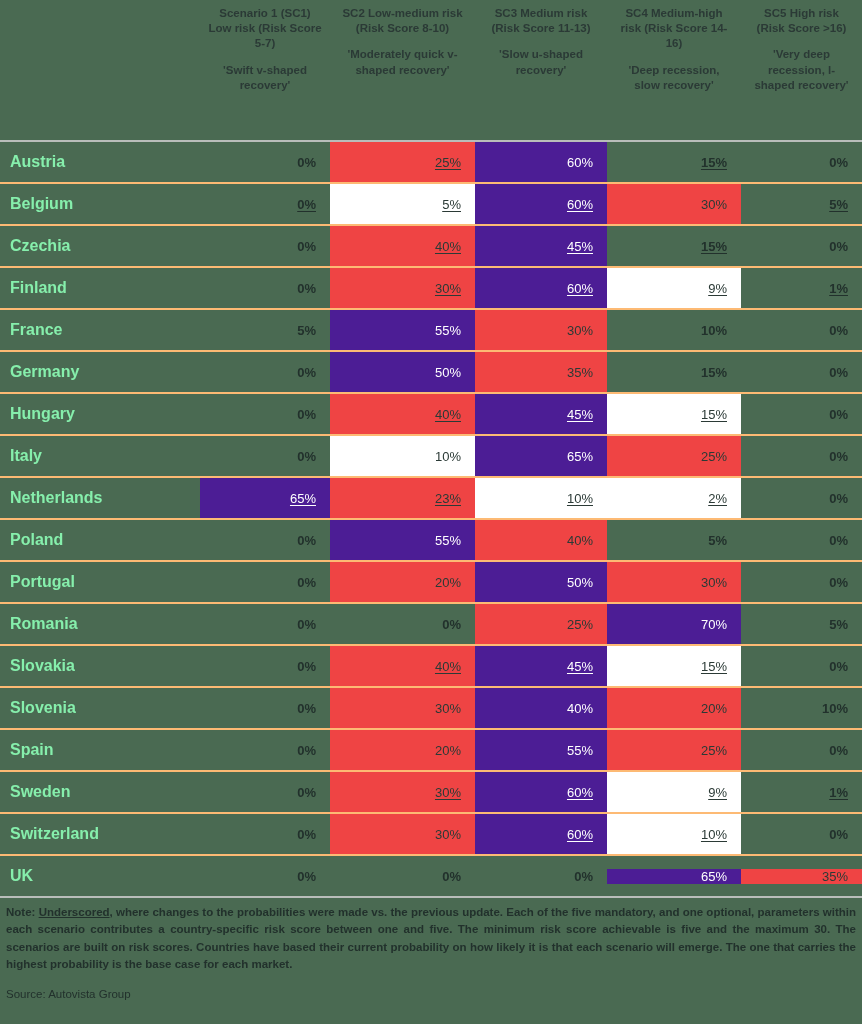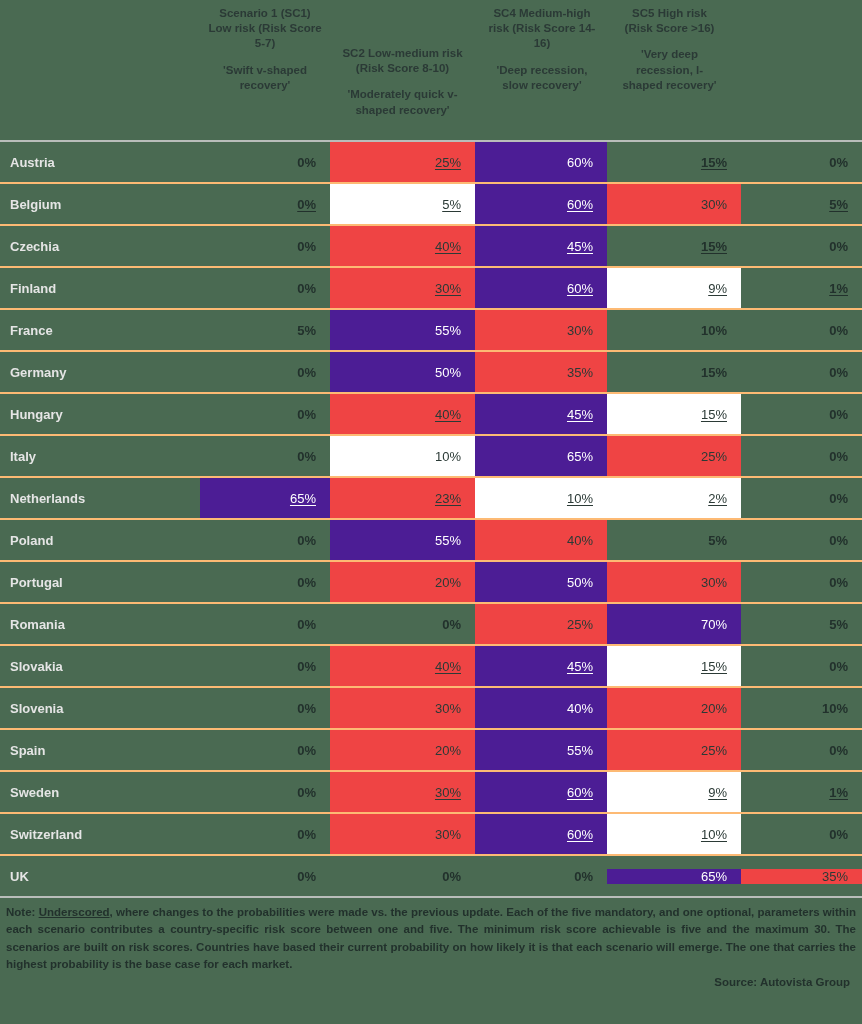--- a/index.html
+++ b/index.html
@@ -21,36 +21,36 @@
     padding:6px 8px 0 8px;
     box-sizing:border-box;
     font-size:11.5px;
     font-weight:bold;
     line-height:1.32;
     color:#2b3a36;
   }
   .th .band{margin:0;}
   .th .desc{margin-top:11px;font-weight:bold;}
   .c1{width:130px;flex-basis:130px;}
-  .c2{width:145px;flex-basis:145px;margin-top:40px;}
+  .c2{width:145px;flex-basis:145px;}
   .c3{width:132px;flex-basis:132px;}
   .c4{width:134px;flex-basis:134px;}
   .c5{width:121px;flex-basis:121px;}
 
   
   .tbody{width:862px;}
   .row{display:flex;width:862px;height:40px;align-items:stretch;
        border-top:2px solid #fdba74;}
   .row:first-child{border-top:2px solid #b9bdba;}
   .row.last{border-bottom:2px solid #b9bdba;align-items:center;}
   .cell-country{
     width:200px;flex:0 0 200px;
     display:flex;align-items:center;
     padding-left:10px;box-sizing:border-box;
-    font-size:13px;font-weight:bold;color:#e5e5e5;
+    font-size:16px;font-weight:bold;color:#86efac;
   }
   .cell{
     display:flex;align-items:center;justify-content:flex-end;
     padding-right:14px;box-sizing:border-box;
     font-size:13px;color:#2b3a36;
   }
   .cell.v1{width:130px;flex:0 0 130px;}
   .cell.v2{width:145px;flex:0 0 145px;}
   .cell.v3{width:132px;flex:0 0 132px;}
   .cell.v4{width:134px;flex:0 0 134px;}
@@ -67,40 +67,44 @@
   .footer{
     width:862px;box-sizing:border-box;
     padding:6px 6px 0 6px;
     font-size:11.5px;font-weight:bold;line-height:1.52;
     color:#22312c;
     text-align:justify;
   }
   .footer .note{display:block;}
   .footer .uline{text-decoration:underline;}
   .source{
-    display:block;text-align:right;
-    padding-right:6px;
-    font-size:11.5px;font-weight:bold;color:#22312c;
+    display:block;text-align:left;
+    margin-top:12px;padding-right:6px;
+    font-size:11.5px;font-weight:normal;color:#22312c;
   }
 </style>
 </head>
 <body>
 
 <div class="sheet">
 
   <div class="thead">
     <div class="th-corner"></div>
     <div class="th c1">
       <div class="band">Scenario 1 (SC1) Low risk (Risk Score 5-7)</div>
       <div class="desc">'Swift v-shaped recovery'</div>
     </div>
     <div class="th c2">
       <div class="band">SC2 Low-medium risk (Risk Score 8-10)</div>
       <div class="desc">'Moderately quick v-shaped recovery'</div>
     </div>
+    <div class="th c3">
+      <div class="band">SC3 Medium risk (Risk Score 11-13)</div>
+      <div class="desc">'Slow u-shaped recovery'</div>
+    </div>
     <div class="th c4">
       <div class="band">SC4 Medium-high risk (Risk Score 14-16)</div>
       <div class="desc">'Deep recession, slow recovery'</div>
     </div>
     <div class="th c5">
       <div class="band">SC5 High risk (Risk Score &gt;16)</div>
       <div class="desc">'Very deep recession, l-shaped recovery'</div>
     </div>
   </div>
 

